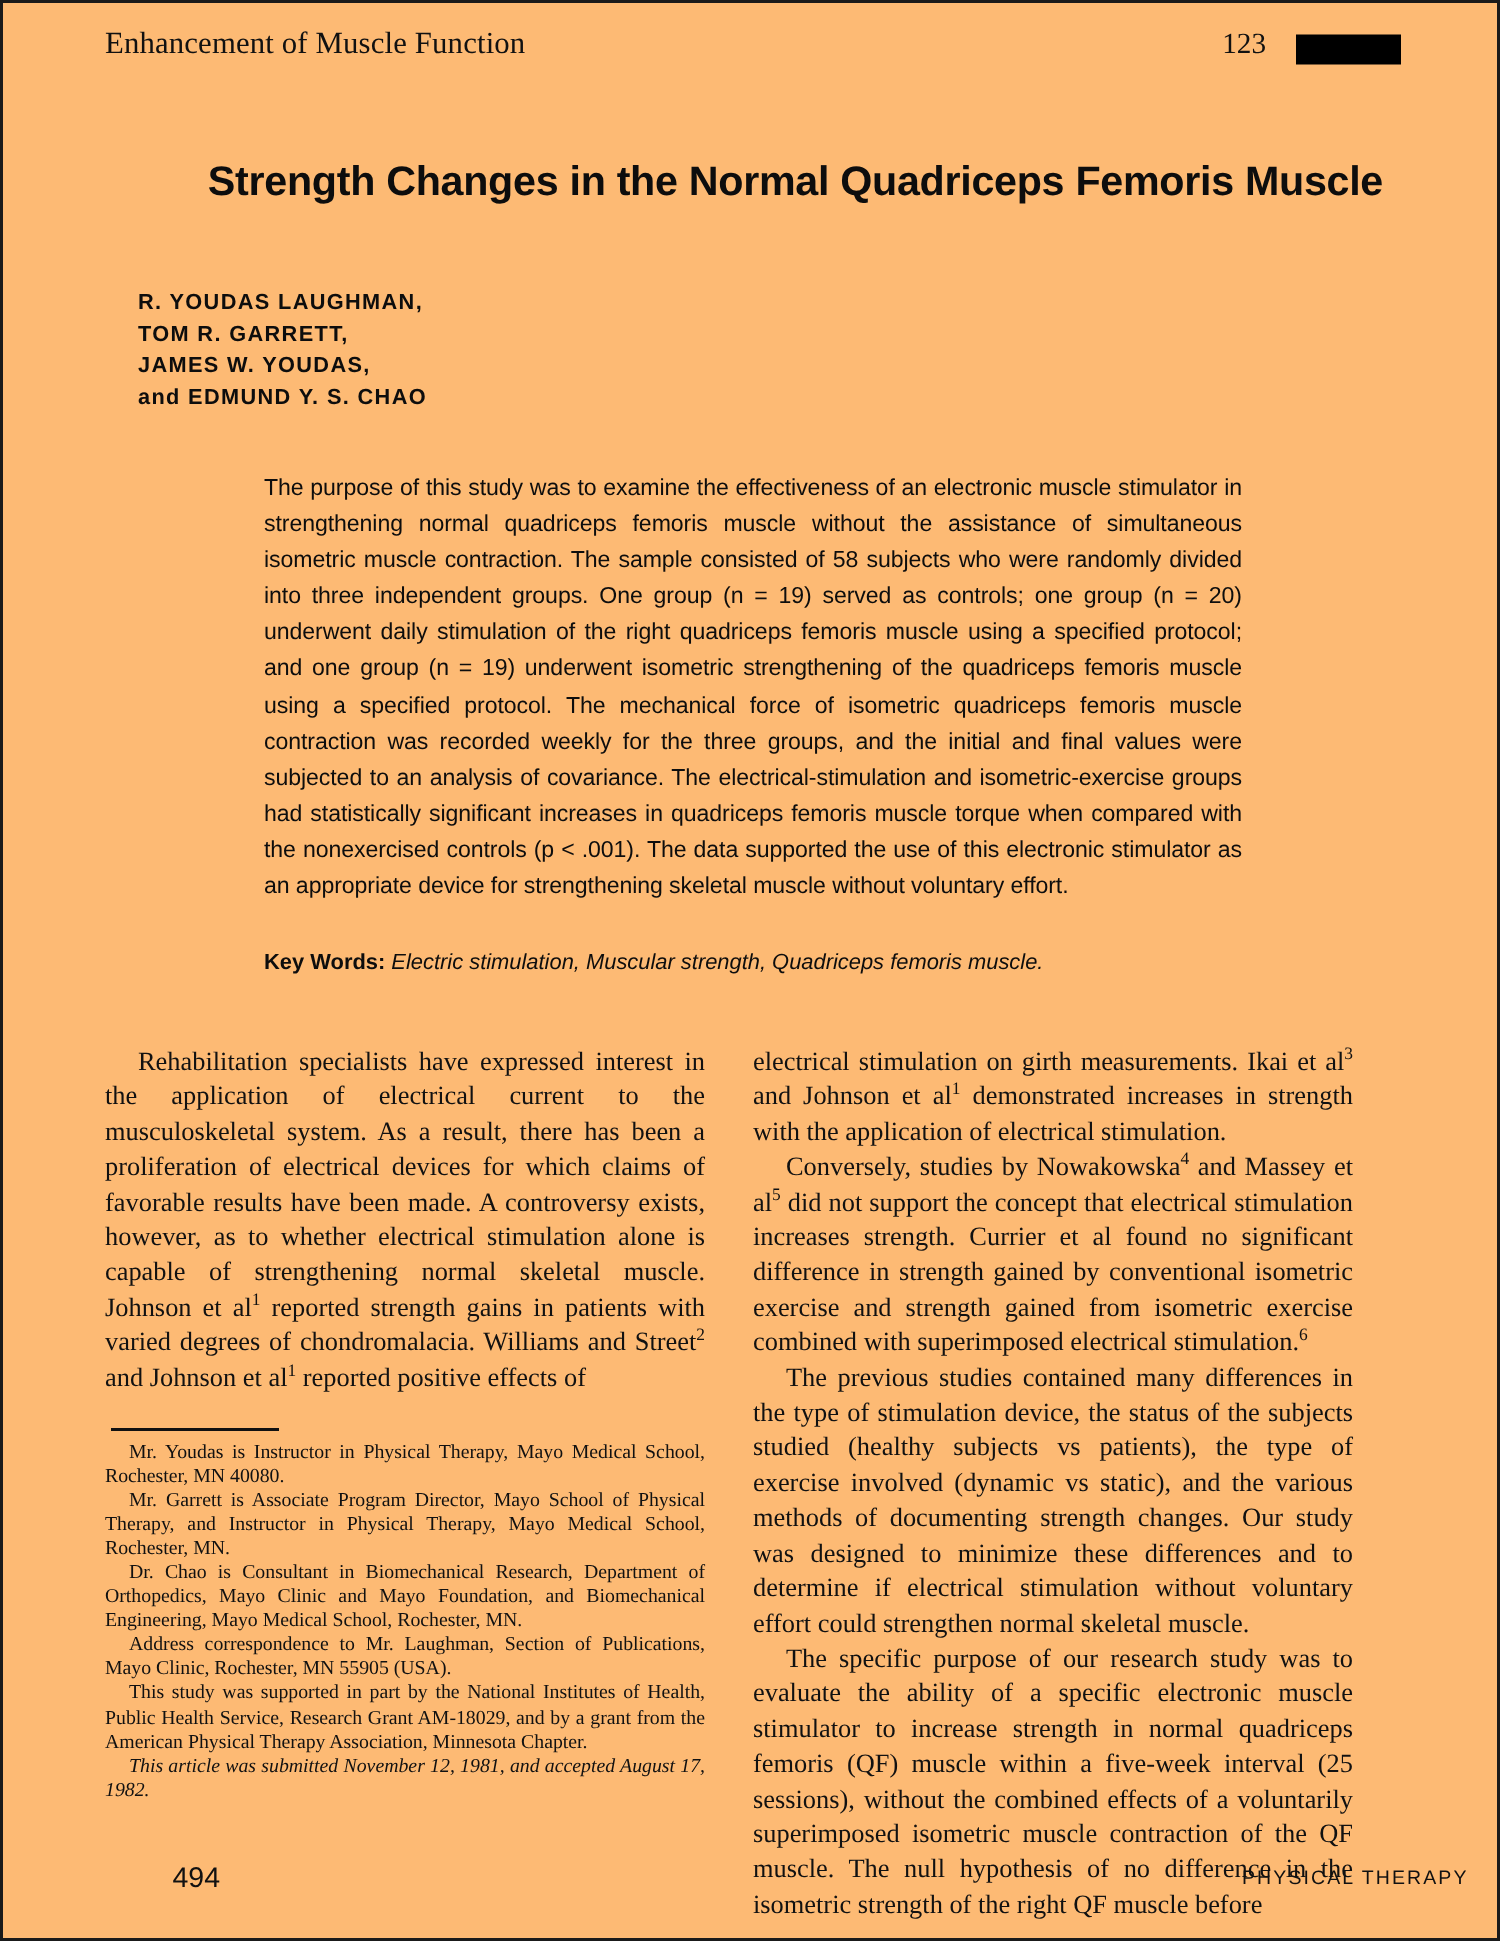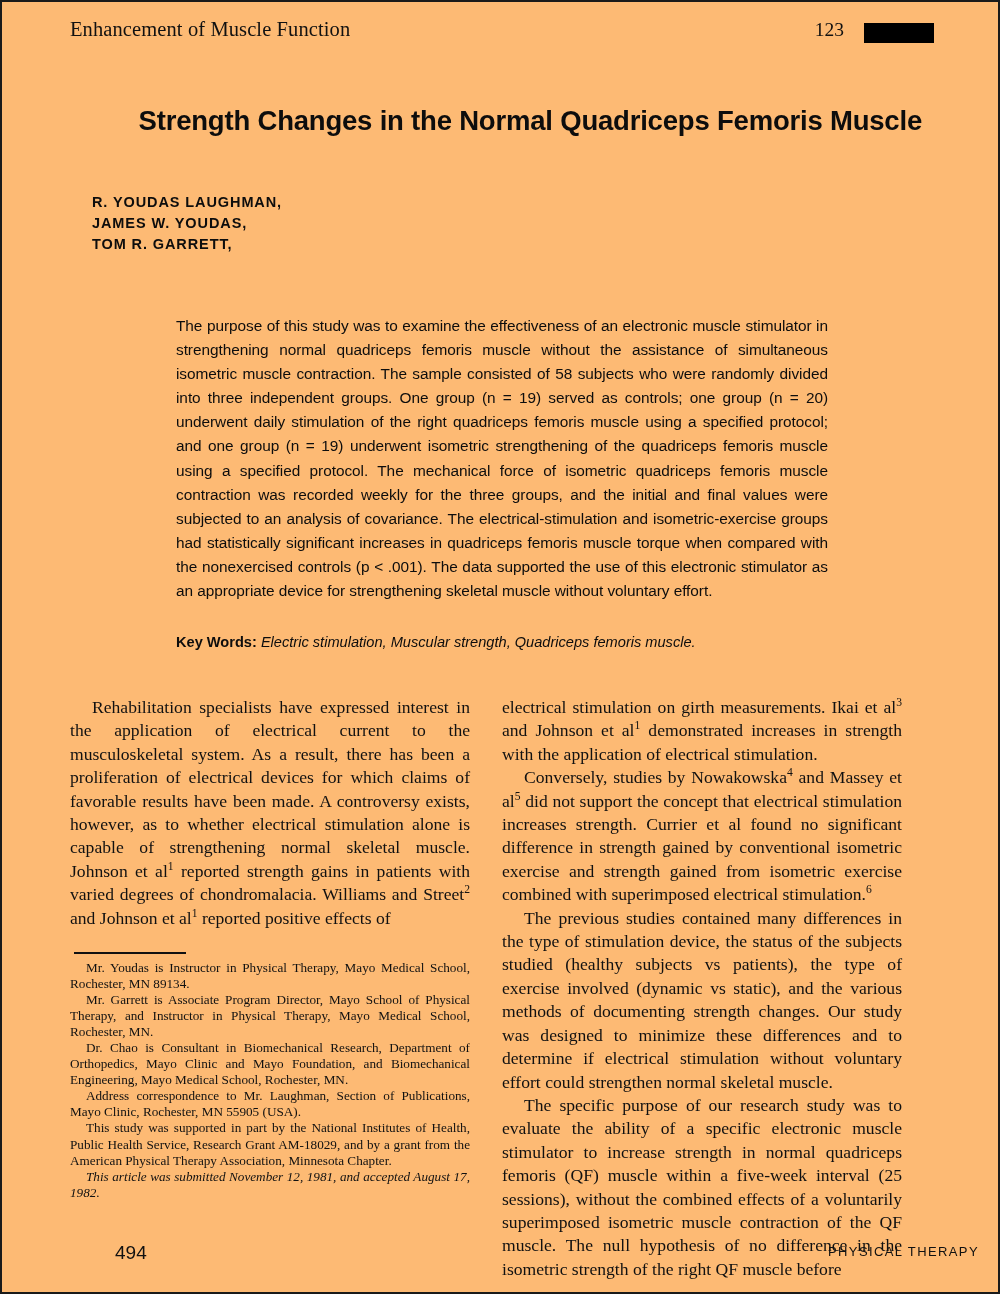--- a/index.html
+++ b/index.html
@@ -211,38 +211,39 @@
     <span class="running-head-number">123</span>
     <span class="running-head-bar"></span>
   </div>
 
   <h1 class="article-title">
     <span class="line1">Strength Changes in the Normal Quadriceps Femoris Muscle</span>
   </h1>
 
   <div class="authors">
     <span class="author-line">R. YOUDAS LAUGHMAN,</span>
+    <span class="author-line">TOM R. GARRETT,</span>
     <span class="author-line">JAMES W. YOUDAS,</span>
-    <span class="author-line">TOM R. GARRETT,</span>
+    <span class="author-line">and EDMUND Y. S. CHAO</span>
   </div>
 
   <div class="abstract">The purpose of this study was to examine the effectiveness of an electronic muscle stimulator in strengthening normal quadriceps femoris muscle without the assistance of simultaneous isometric muscle contraction. The sample consisted of 58 subjects who were randomly divided into three independent groups. One group (n = 19) served as controls; one group (n = 20) underwent daily stimulation of the right quadriceps femoris muscle using a specified protocol; and one group (n = 19) underwent isometric strengthening of the quadriceps femoris muscle using a specified protocol. The mechanical force of isometric quadriceps femoris muscle contraction was recorded weekly for the three groups, and the initial and final values were subjected to an analysis of covariance. The electrical-stimulation and isometric-exercise groups had statistically significant increases in quadriceps femoris muscle torque when compared with the nonexercised controls (p &lt; .001). The data supported the use of this electronic stimulator as an appropriate device for strengthening skeletal muscle without voluntary effort.</div>
 
   <div class="keywords">
     <span class="kw-label">Key Words:</span>
     <span class="kw-terms">Electric stimulation, Muscular strength, Quadriceps femoris muscle.</span>
   </div>
 
   <div class="col col-left">
     <p><span>Rehabilitation specialists have expressed interest in the application of electrical current to the musculoskeletal system. As a result, there has been a proliferation of electrical devices for which claims of favorable results have been made. A controversy exists, however, as to whether electrical stimulation alone is capable of strengthening normal skeletal muscle. Johnson et al</span><sup>1</sup><span> reported strength gains in patients with varied degrees of chondromalacia. Williams and Street</span><sup>2</sup><span> and Johnson et al</span><sup>1</sup><span> reported positive effects of</span></p>
   </div>
 
   <div class="footnotes">
     <div class="footnote-rule"></div>
-    <p>Mr. Youdas is Instructor in Physical Therapy, Mayo Medical School, Rochester, MN 89134.</p>
+    <p>Mr. Youdas is Instructor in Physical Therapy, Mayo Medical School, Rochester, MN 40080.</p>
     <p>Mr. Garrett is Associate Program Director, Mayo School of Physical Therapy, and Instructor in Physical Therapy, Mayo Medical School, Rochester, MN.</p>
     <p>Dr. Chao is Consultant in Biomechanical Research, Department of Orthopedics, Mayo Clinic and Mayo Foundation, and Biomechanical Engineering, Mayo Medical School, Rochester, MN.</p>
     <p>Address correspondence to Mr. Laughman, Section of Publications, Mayo Clinic, Rochester, MN 55905 (USA).</p>
     <p>This study was supported in part by the National Institutes of Health, Public Health Service, Research Grant AM-18029, and by a grant from the American Physical Therapy Association, Minnesota Chapter.</p>
     <p class="italic">This article was submitted November 12, 1981, and accepted August 17, 1982.</p>
   </div>
 
   <div class="col col-right">
     <p class="no-indent"><span>electrical stimulation on girth measurements. Ikai et al</span><sup>3</sup><span> and Johnson et al</span><sup>1</sup><span> demonstrated increases in strength with the application of electrical stimulation.</span></p>
     <p><span>Conversely, studies by Nowakowska</span><sup>4</sup><span> and Massey et al</span><sup>5</sup><span> did not support the concept that electrical stimulation increases strength. Currier et al found no significant difference in strength gained by conventional isometric exercise and strength gained from isometric exercise combined with superimposed electrical stimulation.</span><sup>6</sup></p>

